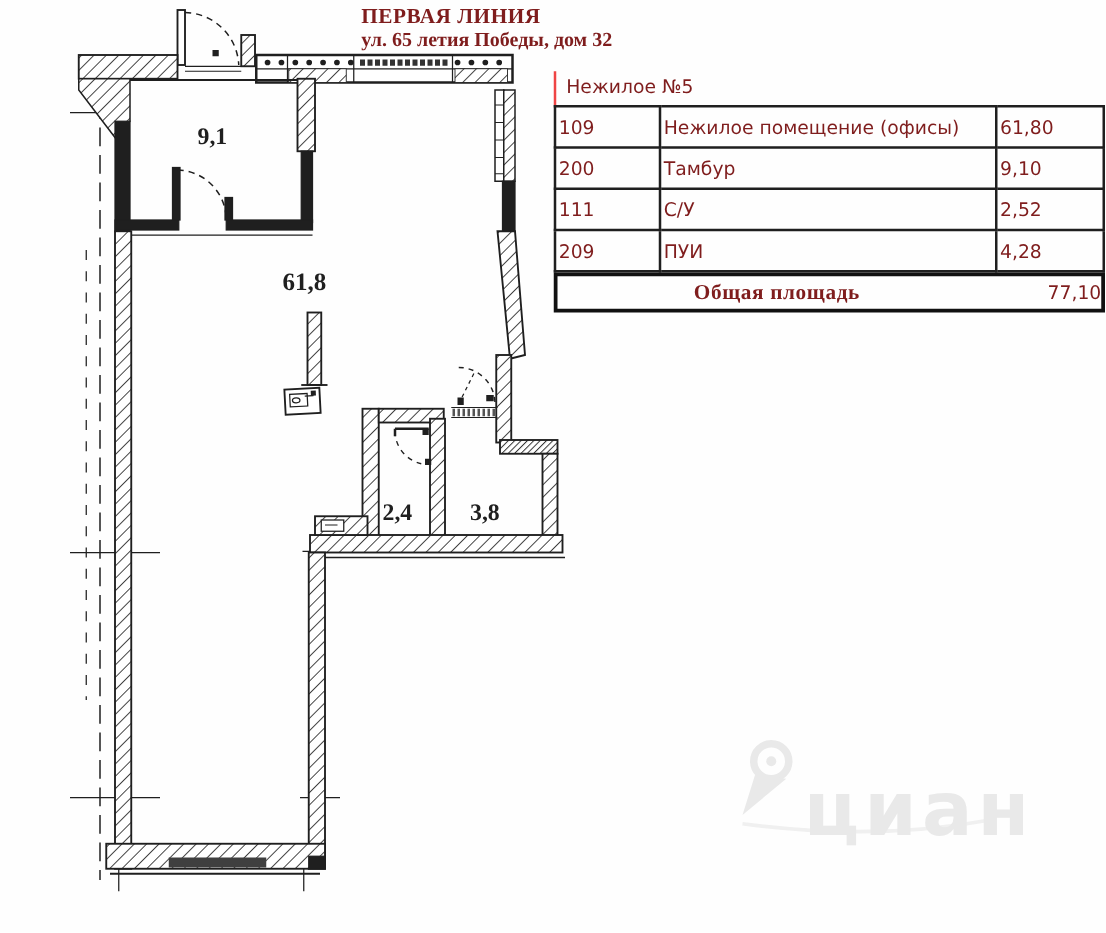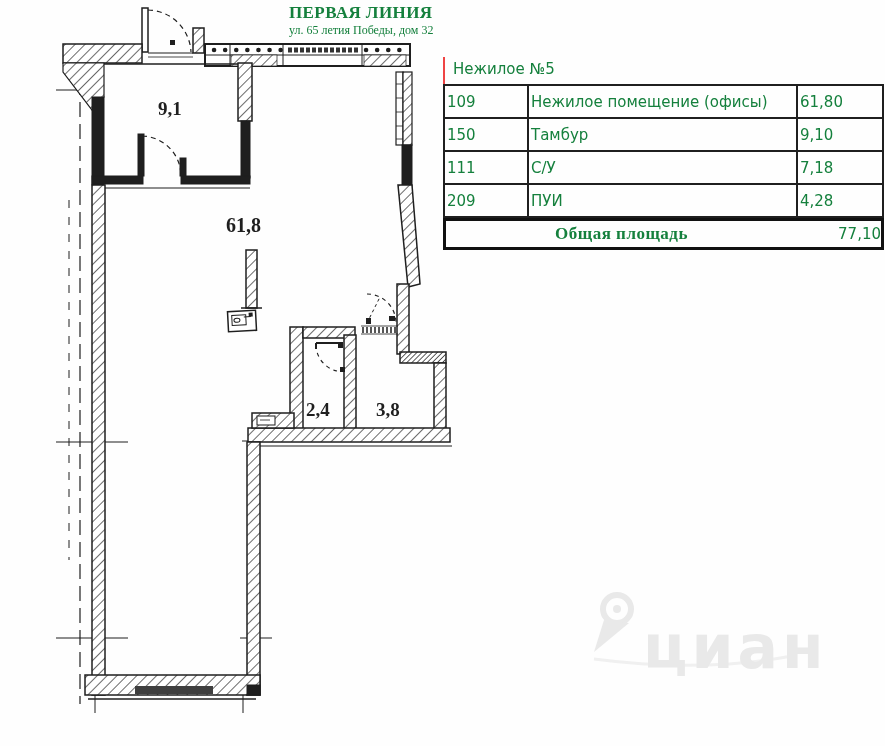--- a/index.html
+++ b/index.html
@@ -1,20 +1,20 @@
 <!DOCTYPE html>
 <html><head>
 <meta charset="utf-8">
 <style>
   html,body{margin:0;padding:0;background:#ffffff;}
   .page{position:relative;width:885px;height:746px;background:#fefefe;overflow:hidden;
-        font-family:"Liberation Serif",serif;color:#15803d;}
+        font-family:"Liberation Serif",serif;color:#7f1d1d;}
   .titles{position:absolute;left:289px;top:3px;line-height:1.2;}
   .t1{font-weight:bold;font-size:17px;letter-spacing:.4px;}
-  .t2{font-weight:normal;font-size:12px;}
+  .t2{font-weight:bold;font-size:16px;}
   .plan{position:absolute;left:0;top:0;}
   .tableblock{position:absolute;left:443px;top:57px;width:441px;}
   .caption{font-family:"DejaVu Sans",sans-serif;font-size:15px;height:27px;box-sizing:border-box;
            padding:3px 0 0 8px;border-left:2px solid #ef4444;}
   table.areas{border-collapse:collapse;width:100%;table-layout:fixed;border:2px solid #1f1f1f;
               font-family:"DejaVu Sans",sans-serif;font-size:15px;}
   table.areas td{border:2px solid #1f1f1f;text-align:left;height:27px;padding:2px;
                  overflow:hidden;white-space:nowrap;}
   td.c-num{width:78px;}
   td.c-area{width:80px;margin-left:32px;}
@@ -177,28 +177,28 @@
   <div class="tableblock">
     <div class="caption">Нежилое №5</div>
     <table class="areas">
       <tbody>
         <tr>
           <td class="c-num">109</td>
           <td class="c-name">Нежилое помещение (офисы)</td>
           <td class="c-area">61,80</td>
         </tr>
         <tr>
-          <td class="c-num">150</td>
+          <td class="c-num">200</td>
           <td class="c-name">Тамбур</td>
           <td class="c-area">9,10</td>
         </tr>
         <tr>
           <td class="c-num">111</td>
           <td class="c-name">С/У</td>
-          <td class="c-area">7,18</td>
+          <td class="c-area">2,52</td>
         </tr>
         <tr>
           <td class="c-num">209</td>
           <td class="c-name">ПУИ</td>
           <td class="c-area">4,28</td>
         </tr>
       </tbody>
     </table>
     <div class="totalbar">
       <div class="tl">Общая площадь</div>

